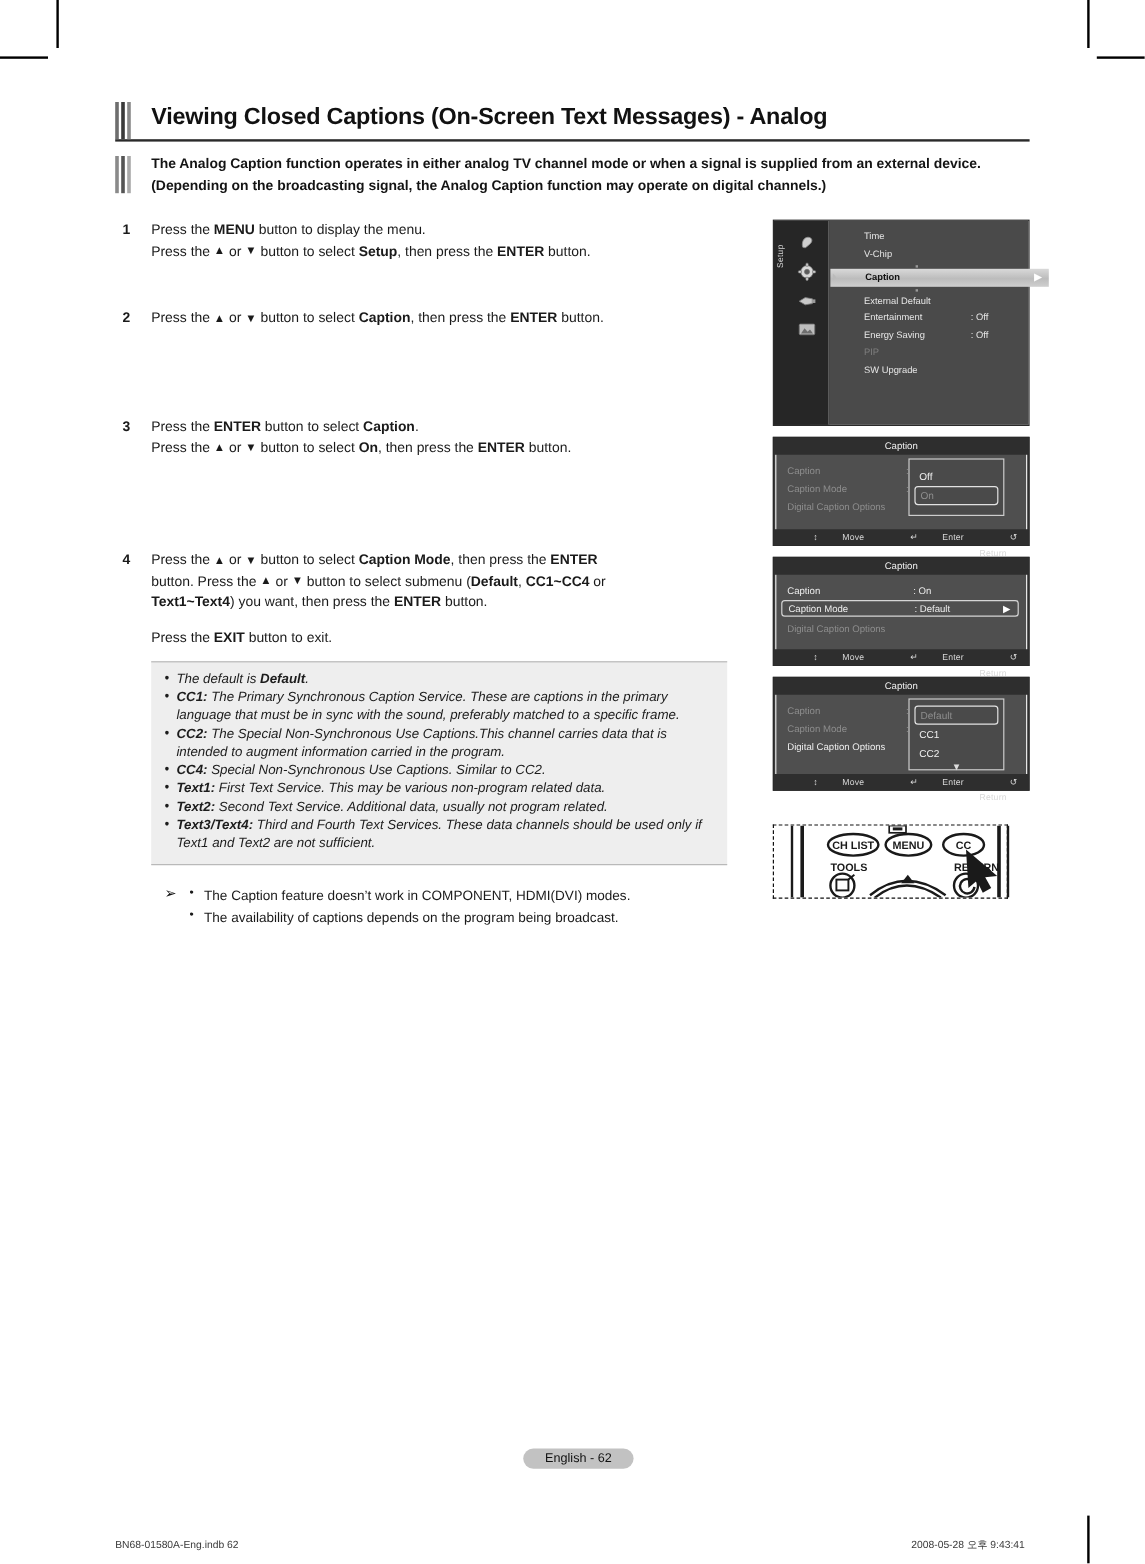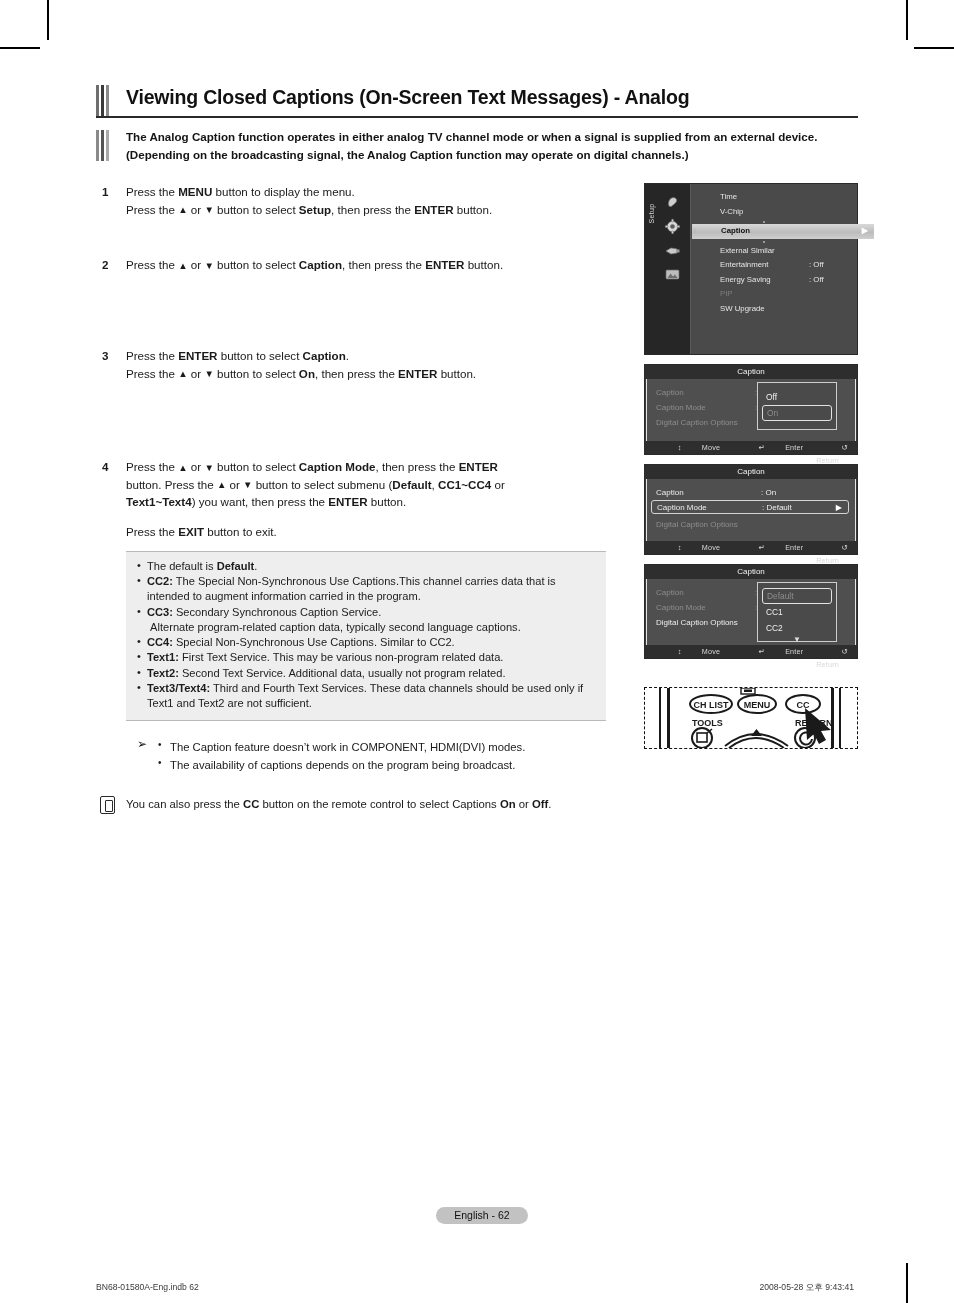--- a/index.html
+++ b/index.html
@@ -93,21 +93,21 @@
   .infobox {
     margin-left: 30px;
     margin-top: 10px;
     width: 480px;
     background: #eeeeee;
     border-top: 1px solid #b9b9b9;
     border-bottom: 1px solid #b9b9b9;
     padding: 7px 10px 8px 10px;
     box-sizing: border-box;
   }
-  .infobox ul { margin: 0; padding: 0; list-style: none; }
+  .infobox ul { margin: 0; padding: 0; list-style: none; font-style: italic; }
   .infobox li {
     font-size: 11.1px;
     line-height: 1.38;
     padding-left: 11px;
     position: relative;
     color: #1c1c1c;
   }
   .infobox li:before {
     content: "\2022";
     position: absolute; left: 1px; top: -1px;
@@ -317,21 +317,21 @@
     padding-left: 4px;
   }
   .dd-item.selgray { color: #8d8d8d; }
   .dd-more { text-align:center; color:#ddd; font-size: 8px; line-height: 8px; height: 10px;}
 
   
   .remote {
     position: absolute;
     left: 548px;
     top: 783px;
-    width: 214px;
+    width: 196px;
     height: 62px;
     border: 1.2px dashed #111;
     background: #fff;
     box-sizing: border-box;
   }
 
   
   .pagebadge {
     position: absolute;
     left: 436px; top: 1207px;
@@ -411,43 +411,37 @@
         <span class="num">4</span>
         <div>Press the <span class="tri">▲</span> or <span class="tri">▼</span> button to select <b>Caption Mode</b>, then press the <b>ENTER</b></div>
         <div>button. Press the <span class="tri">▲</span> or <span class="tri">▼</span> button to select submenu (<b>Default</b>, <b>CC1~CC4</b> or</div>
         <div><b>Text1~Text4</b>) you want, then press the <b>ENTER</b> button.</div>
         <div style="margin-top:12px;">Press the <b>EXIT</b> button to exit.</div>
       </div>
 
       <div class="infobox">
         <ul>
           <li>The default is <b>Default</b>.</li>
+          <li><b>CC1:</b> The Primary Synchronous Caption Service. These are captions in the primary language that must be in sync with the sound, preferably matched to a specific frame.</li>
           <li><b>CC2:</b> The Special Non-Synchronous Use Captions.This channel carries data that is intended to augment information carried in the program.</li>
-          <li><b>CC3:</b> Secondary Synchronous Caption Service.<br>&nbsp;Alternate program-related caption data, typically second language captions.</li>
           <li><b>CC4:</b> Special Non-Synchronous Use Captions. Similar to CC2.</li>
           <li><b>Text1:</b> First Text Service. This may be various non-program related data.</li>
           <li><b>Text2:</b> Second Text Service. Additional data, usually not program related.</li>
           <li><b>Text3/Text4:</b> Third and Fourth Text Services. These data channels should be used only if Text1 and Text2 are not sufficient.</li>
         </ul>
       </div>
 
       <div class="notes">
         <span class="note-arrow">➢</span>
         <ul class="note-list">
           <li>The Caption feature doesn’t work in COMPONENT, HDMI(DVI) modes.</li>
           <li>The availability of captions depends on the program being broadcast.</li>
         </ul>
       </div>
 
-      <div class="tipline">
-        <span class="tip-icon">
-            <span class="inner"></span>
-          </span>
-        <span>You can also press the <b>CC</b> button on the remote control to select Captions <b>On</b> or <b>Off</b>.</span>
-      </div>
 
     </div>
 
     <div class="osd-col">
 
       <div class="osd osd-setup">
         <div class="leftrail">
           <div class="railtext">Setup</div>
           <div class="rail-icons">
             <div class="rail-icon">
@@ -489,21 +483,21 @@
             <span>V-Chip</span>
           </div>
           <div class="dotrow"></div>
           <div class="mrow sel">
             <span class="lmark"></span>
             <span>Caption</span>
             <span class="caret">▶</span>
           </div>
           <div class="dotrow"></div>
           <div class="mrow">
-            <span>External Similar</span>
+            <span>External Default</span>
           </div>
           <div class="mrow">
             <span>Entertainment</span>
             <span class="val">: Off</span>
           </div>
           <div class="mrow">
             <span>Energy Saving</span>
             <span class="val">: Off</span>
           </div>
           <div class="mrow dim">

